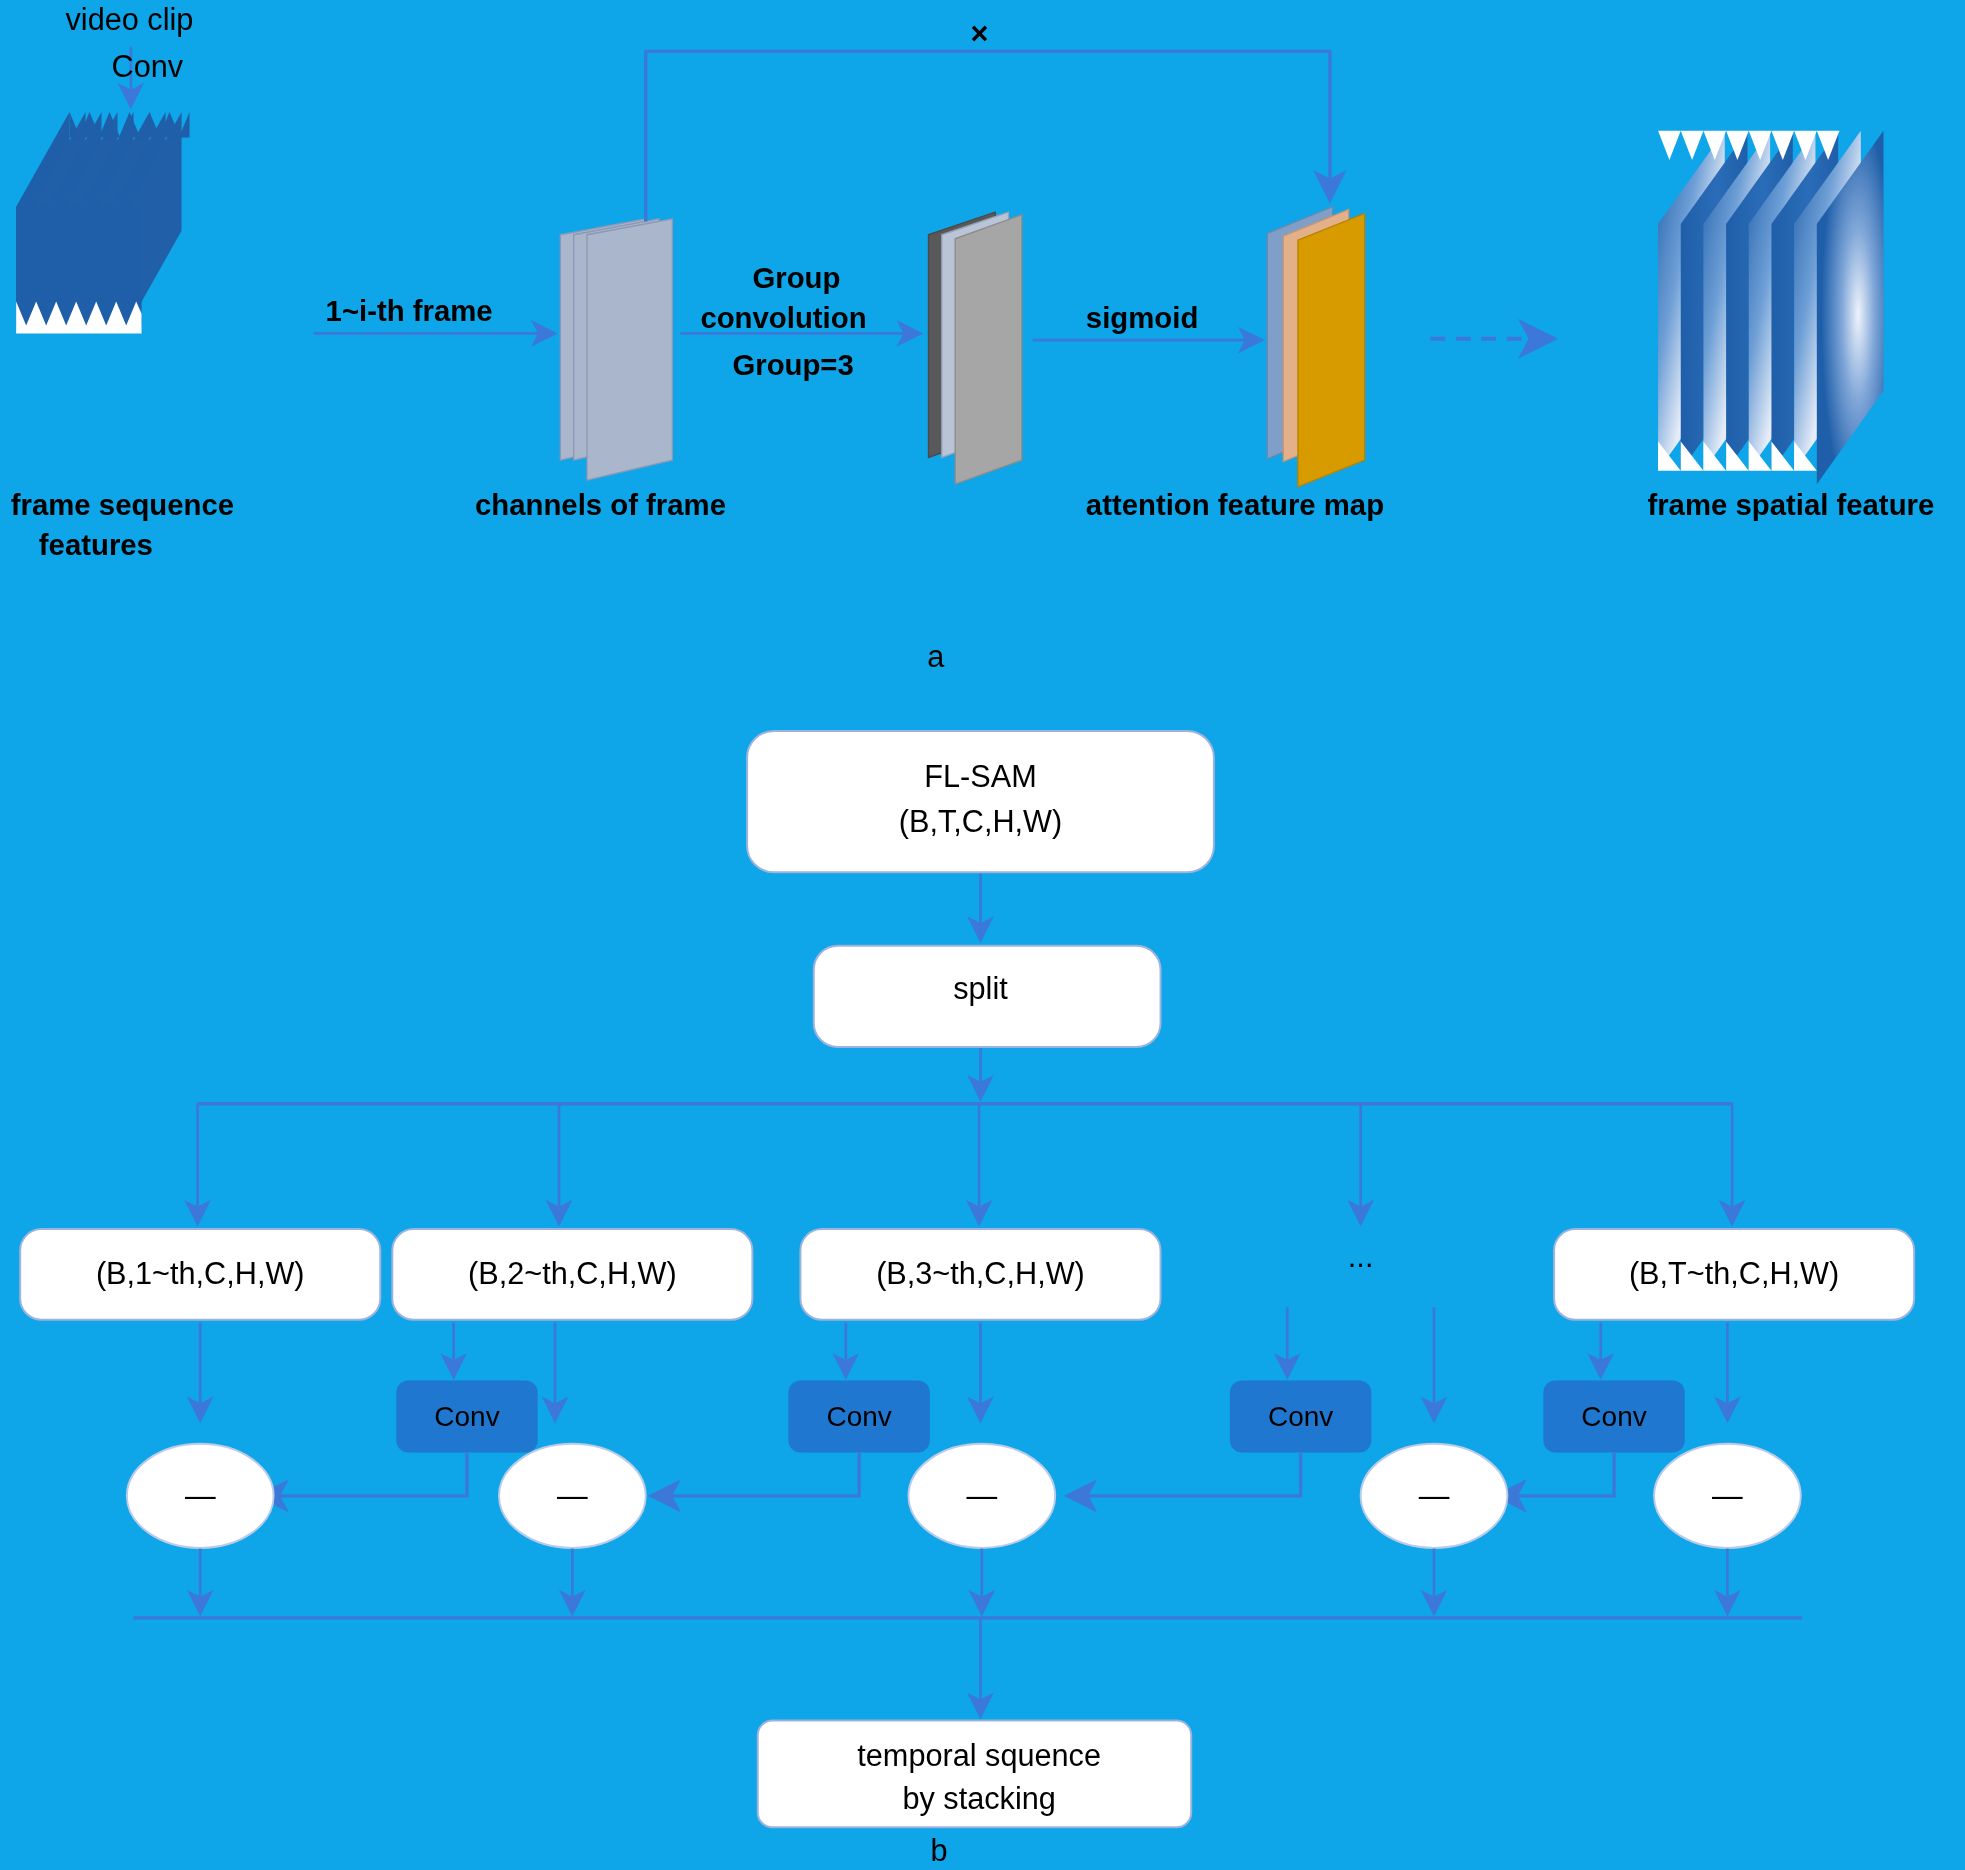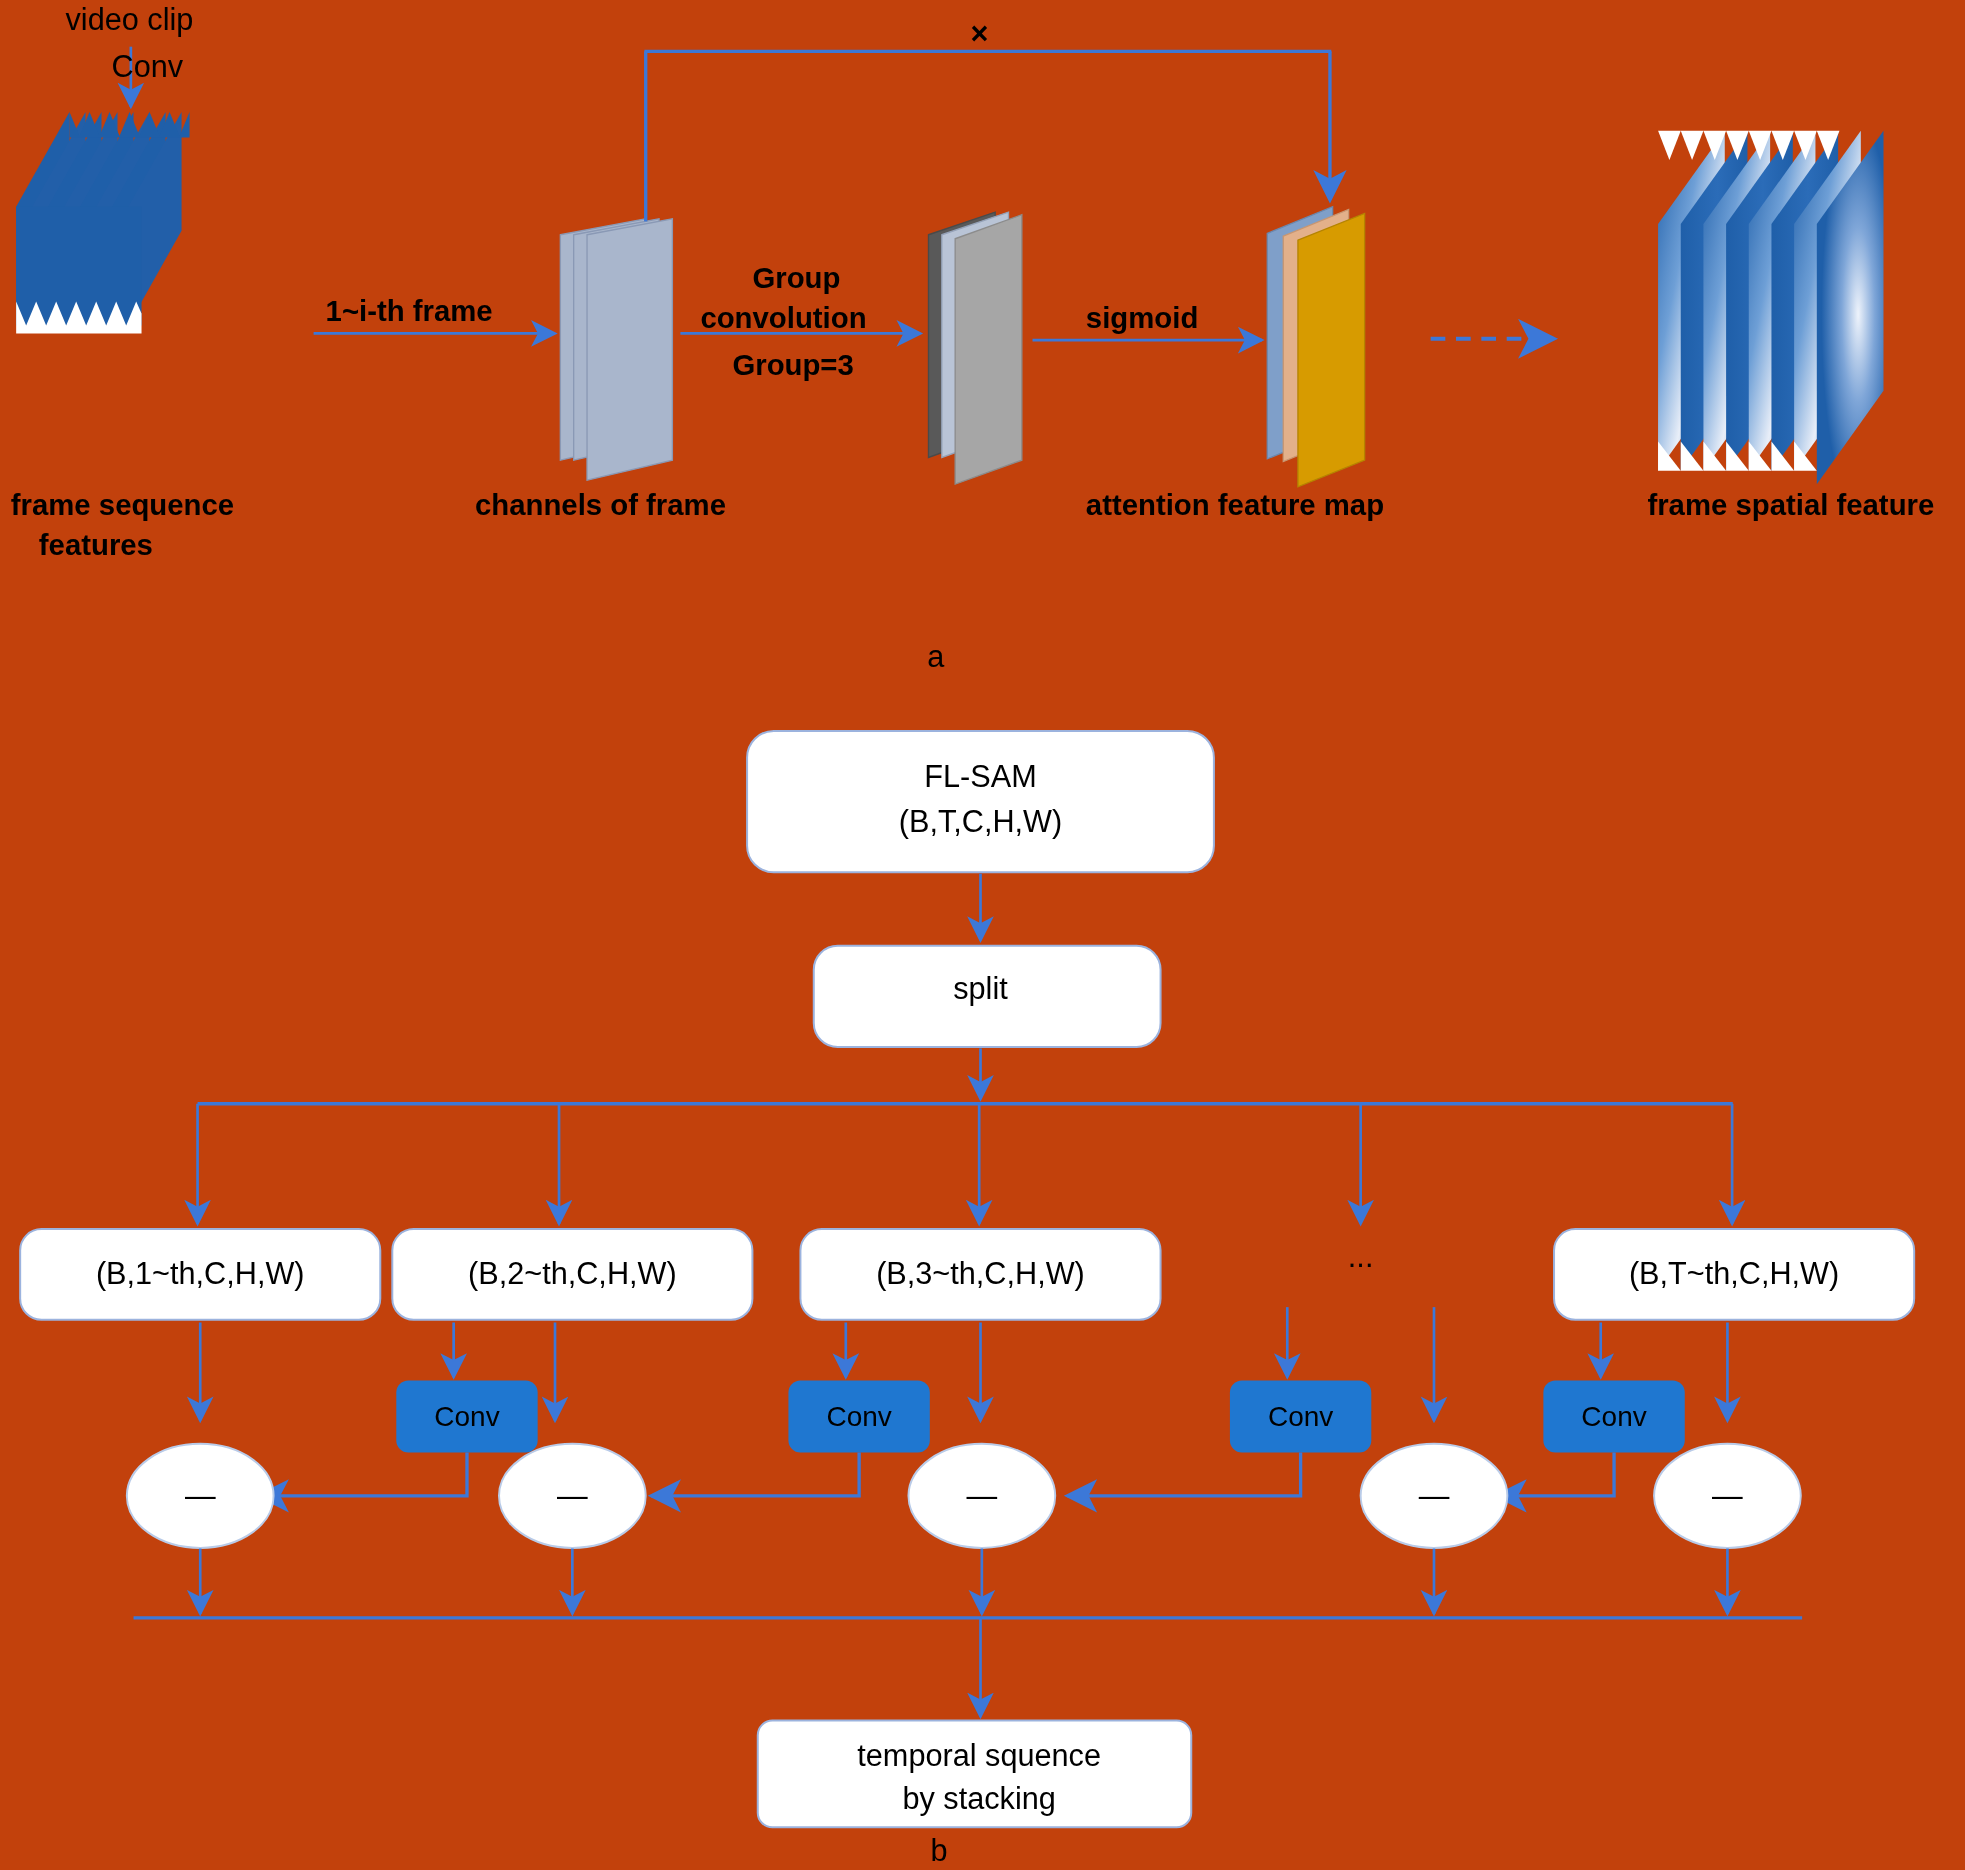--- a/index.html
+++ b/index.html
@@ -1,17 +1,17 @@
 <!DOCTYPE html>
 <html style="font-size:10.7px"><head>
 <meta charset="utf-8">
 <style>
   html,body{margin:0;padding:0;background:#ffffff;}
   body{font-family:"Liberation Sans", sans-serif;}
-  #root{position:relative;width:1965px;height:1870px;background:#c2410c;overflow:hidden;}
+  #root{position:relative;width:1965px;height:1870px;background:#0ea5e9;overflow:hidden;}
   svg{display:block;}
   .txt{font-family:"Liberation Sans", sans-serif;fill:#000;}
   .lbl-plain{font-size:46px;}
   .lbl-bold{font-size:44px;font-weight:bold;}
   .lbl-bold-lg{font-size:46px;font-weight:bold;}
   .box-txt{font-size:46px;}
   .conv-txt{font-size:42px;fill:#000;}
   .rbox{fill:#ffffff;stroke:#9cb3de;stroke-width:3;}
   .convbox{fill:#1f77d0;stroke:none;}
   .ell{fill:#ffffff;stroke:#b9cbe8;stroke-width:3;}

